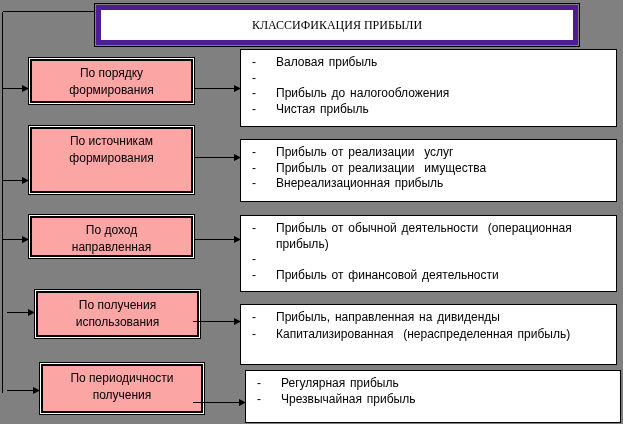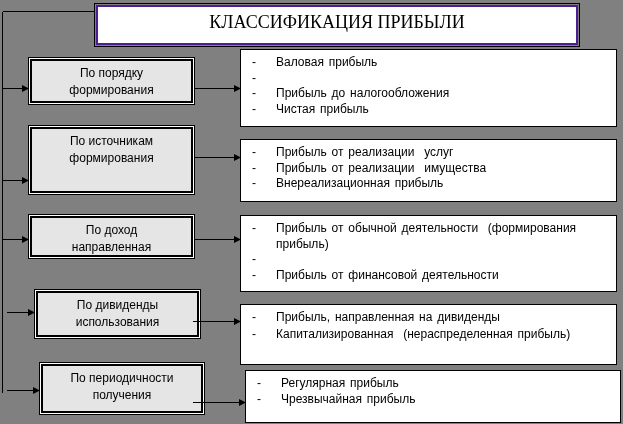--- a/index.html
+++ b/index.html
@@ -1,25 +1,25 @@
 <!DOCTYPE html>
 <html><head>
 <meta charset="utf-8">
 <style>
   html, body { margin: 0; padding: 0; }
   body { width: 623px; height: 424px; background: #808080; position: relative; overflow: hidden; }
   .title-box {
     position: absolute; left: 96px; top: 5px; width: 482px; height: 40px;
-    box-sizing: border-box; border: 2px solid #4c1d95; background: #fff;
+    box-sizing: border-box; border: 5px solid #4c1d95; background: #fff;
     box-shadow: 0 0 0 1px #808080, 0 0 0 2px #000;
-    font-family: "Liberation Serif", serif; font-size: 18px; line-height: 30px;
+    font-family: "Liberation Serif", serif; font-size: 12px; line-height: 30px;
     text-align: center; color: #000;
   }
   .cat-box {
-    position: absolute; box-sizing: border-box; border: 2px solid #000; background: #e5e5e5;
+    position: absolute; box-sizing: border-box; border: 2px solid #000; background: #fca5a5;
     box-shadow: 0 0 0 1px #fff, 0 0 0 2px #000;
     font-family: "Liberation Sans", sans-serif; font-size: 12px; line-height: 16.5px;
     text-align: center; color: #000; padding-top: 4px;
   }
   .cat-box span { display: block; white-space: nowrap; }
   .item-box {
     position: absolute; box-sizing: border-box; border: 1px solid #000; background: #fff;
     font-family: "Liberation Sans", sans-serif; font-size: 12px; line-height: 15.6px;
     color: #000; padding-top: 5px;
   }
@@ -52,28 +52,28 @@
   <div class="item-line"><span class="dash">-</span><span class="txt">Прибыль от реализации  услуг</span></div>
   <div class="item-line"><span class="dash">-</span><span class="txt">Прибыль от реализации  имущества</span></div>
   <div class="item-line"><span class="dash">-</span><span class="txt">Внереализационная прибыль</span></div>
 </div>
 
 <div class="cat-box" style="left:30px;top:216px;width:163px;height:41px;">
   <span>По доход</span>
   <span>направленная</span>
 </div>
 <div class="item-box" style="left:240px;top:215px;width:377px;height:77px;">
-  <div class="item-line"><span class="dash">-</span><span class="txt">Прибыль от обычной деятельности  (формирования</span></div>
+  <div class="item-line"><span class="dash">-</span><span class="txt">Прибыль от обычной деятельности  (операционная</span></div>
   <div class="item-line"><span class="txt">прибыль)</span></div>
   <div class="item-line"><span class="dash">-</span></div>
   <div class="item-line"><span class="dash">-</span><span class="txt">Прибыль от финансовой деятельности</span></div>
 </div>
 
 <div class="cat-box" style="left:36px;top:291px;width:163px;height:46px;">
-  <span>По дивиденды</span>
+  <span>По получения</span>
   <span>использования</span>
 </div>
 <div class="item-box" style="left:240px;top:304px;width:377px;height:61px;">
   <div class="item-line"><span class="dash">-</span><span class="txt">Прибыль, направленная на дивиденды</span></div>
   <div class="item-line" style="margin-top:1px;"><span class="dash">-</span><span class="txt">Капитализированная  (нераспределенная прибыль)</span></div>
 </div>
 
 <div class="cat-box" style="left:41px;top:364px;width:162px;height:49px;">
   <span>По периодичности</span>
   <span>получения</span>

